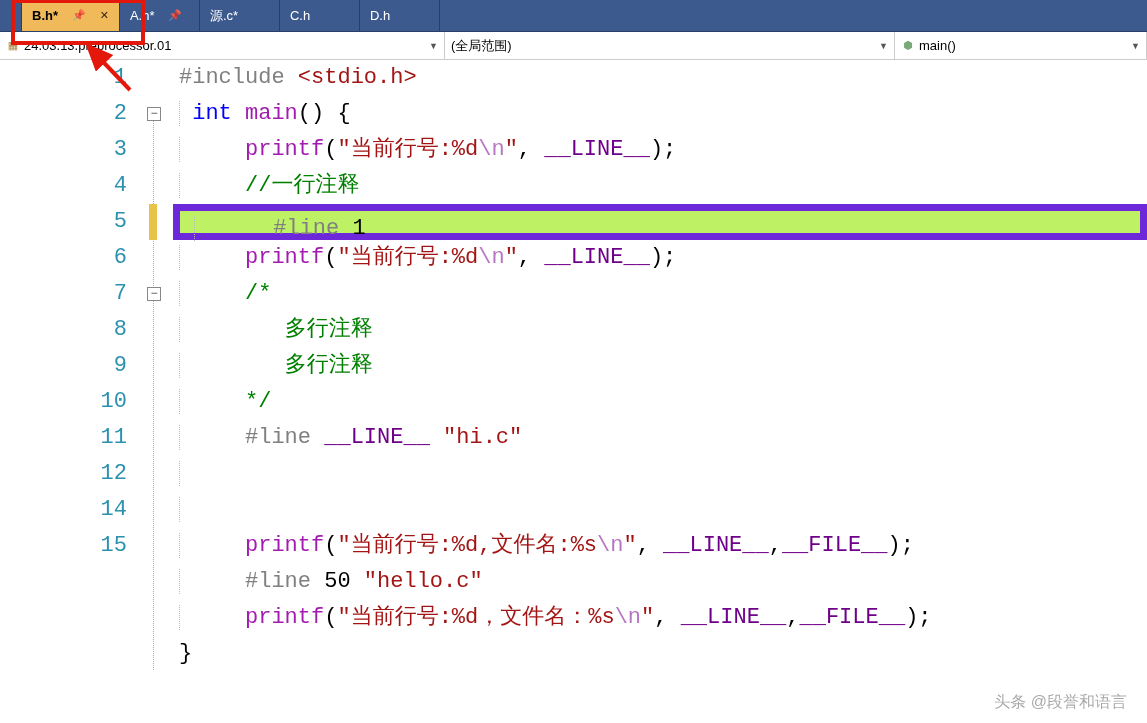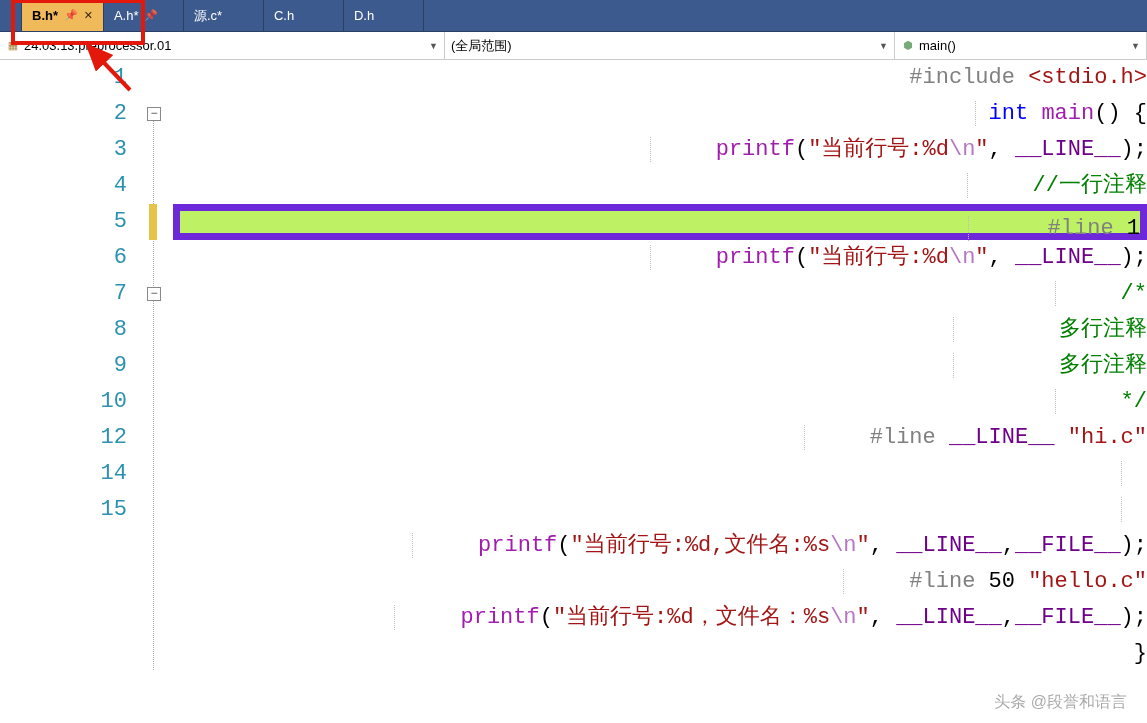--- a/index.html
+++ b/index.html
@@ -21,21 +21,21 @@
   }
   .sidetab {
     width: 22px;
     background: #3d5a8f;
     border-right: 1px solid #2a3f66;
   }
   .tab {
     display: flex;
     align-items: center;
     padding: 0 10px;
-    gap: 6px;
+    gap: 14px;
     color: #fff;
     font-family: "Segoe UI", sans-serif;
     font-size: 13px;
     border-right: 1px solid #2a3f66;
     min-width: 80px;
     cursor: pointer;
   }
   .tab.active {
     background: #f0b95a;
     color: #000;
@@ -148,21 +148,21 @@
     position: absolute;
     left: -18px;
     width: 8px;
     background: #e8c34a;
   }
   .code {
     flex: 1;
     position: relative;
     white-space: pre;
   }
-  .code .row { height: 36px; padding-left: 4px; text-align: right; }
+  .code .row { height: 36px; padding-left: 4px; }
   .code .hl {
     background: #bef264;
     border: 7px solid #6d28d9;
     margin-left: -2px;
     padding-left: 14px;
   }
   .dotguide {
     border-left: 1px dotted #bbb;
     margin-right: -1px;
   }
@@ -245,20 +245,21 @@
       <div class="ln">1</div>
       <div class="ln">2</div>
       <div class="ln">3</div>
       <div class="ln">4</div>
       <div class="ln">5</div>
       <div class="ln">6</div>
       <div class="ln">7</div>
       <div class="ln">8</div>
       <div class="ln">9</div>
       <div class="ln">10</div>
+      <div class="ln">11</div>
       <div class="ln">12</div>
       <div class="ln">14</div>
       <div class="ln">15</div>
     </div>
   <div class="foldcol" id="foldcol">
     <div class="vline" style="top:50px;height:560px"></div>
   <div class="fold" style="top: 47px;">−</div>
       <div class="fold" style="top: 227px;">−</div>
     </div>
   <div class="chgcol" id="chgcol">

